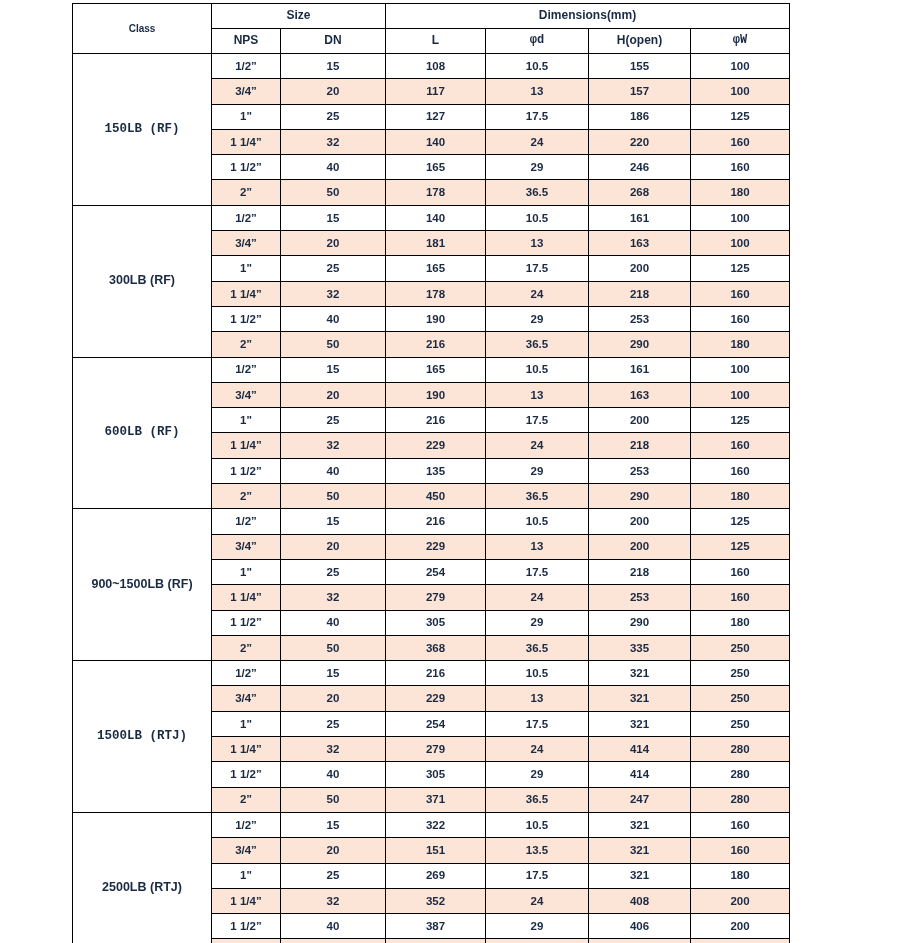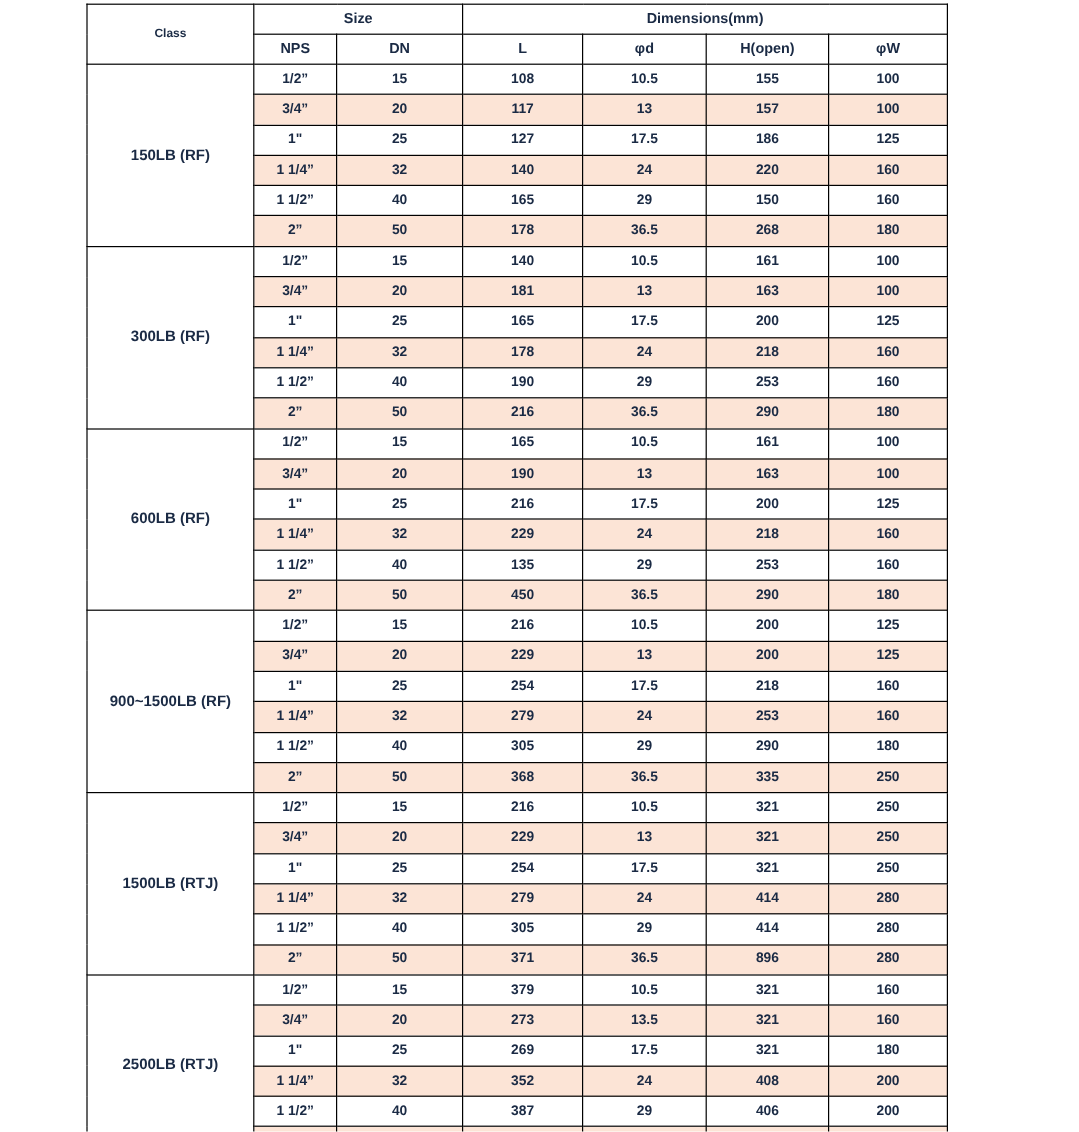--- a/index.html
+++ b/index.html
@@ -55,28 +55,28 @@
     margin-top: 48px;
   }
   th.hdr-class {
     background: #c5d9f1;
     font-size: 10px;
   }
   td.cls {
     font-size: 12.5px;
     font-weight: bold;
   }
-  td.cls-gray { background: #d9d9d9; }
+  td.cls-gray { background: #d9d9d9; font-family: Liberation Mono, monospace; }
   td.cls-blue { background: #c5d9f1; }
 
   tr.band-odd td.data { background: #ffffff; }
   tr.band-even td.data { background: #fce4d6; }
   td.data { height: 24.3px; }
 
-  .phi { font-family: Liberation Sans, sans-serif; }
+  .phi { font-family: Liberation Mono, monospace; }
 </style>
 </head>
 <body>
 
 <div id="sheet">
   <table class="dim-table">
     <colgroup>
       <col class="c-class">
         <col class="c-nps">
         <col class="c-dn">
@@ -132,21 +132,21 @@
           <td class="data">140</td>
           <td class="data">24</td>
           <td class="data">220</td>
           <td class="data">160</td>
         </tr>
         <tr class="band-odd">
           <td class="data">1 1/2”</td>
           <td class="data">40</td>
           <td class="data">165</td>
           <td class="data">29</td>
-          <td class="data">150</td>
+          <td class="data">246</td>
           <td class="data">160</td>
         </tr>
         <tr class="band-even">
           <td class="data">2”</td>
           <td class="data">50</td>
           <td class="data">178</td>
           <td class="data">36.5</td>
           <td class="data">268</td>
           <td class="data">180</td>
         </tr>
@@ -336,36 +336,36 @@
           <td class="data">305</td>
           <td class="data">29</td>
           <td class="data">414</td>
           <td class="data">280</td>
         </tr>
         <tr class="band-even">
           <td class="data">2”</td>
           <td class="data">50</td>
           <td class="data">371</td>
           <td class="data">36.5</td>
-          <td class="data">896</td>
+          <td class="data">247</td>
           <td class="data">280</td>
         </tr>
         <tr class="band-odd">
           <td class="cls cls-blue" rowspan="6">2500LB (RTJ)</td>
           <td class="data">1/2”</td>
           <td class="data">15</td>
-          <td class="data">379</td>
-          <td class="data">10.5</td>
-          <td class="data">321</td>
-          <td class="data">160</td>
-        </tr>
-        <tr class="band-even">
-          <td class="data">3/4”</td>
-          <td class="data">20</td>
-          <td class="data">273</td>
+          <td class="data">322</td>
+          <td class="data">10.5</td>
+          <td class="data">321</td>
+          <td class="data">160</td>
+        </tr>
+        <tr class="band-even">
+          <td class="data">3/4”</td>
+          <td class="data">20</td>
+          <td class="data">151</td>
           <td class="data">13.5</td>
           <td class="data">321</td>
           <td class="data">160</td>
         </tr>
         <tr class="band-odd">
           <td class="data">1"</td>
           <td class="data">25</td>
           <td class="data">269</td>
           <td class="data">17.5</td>
           <td class="data">321</td>

